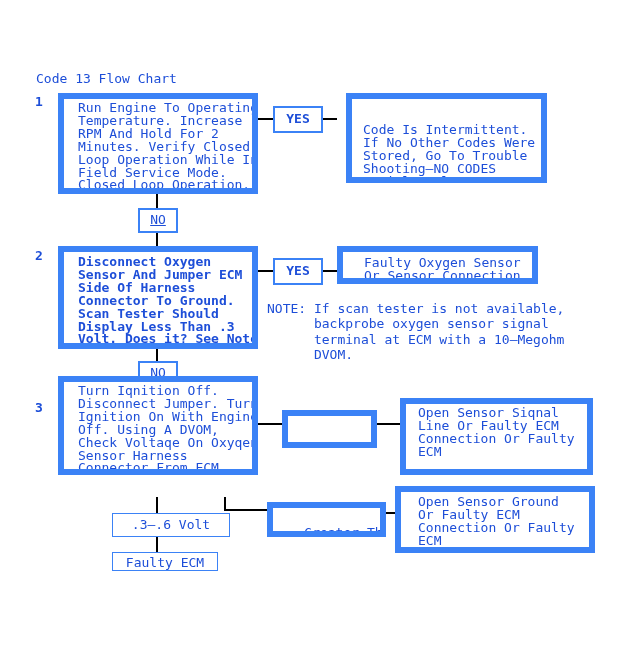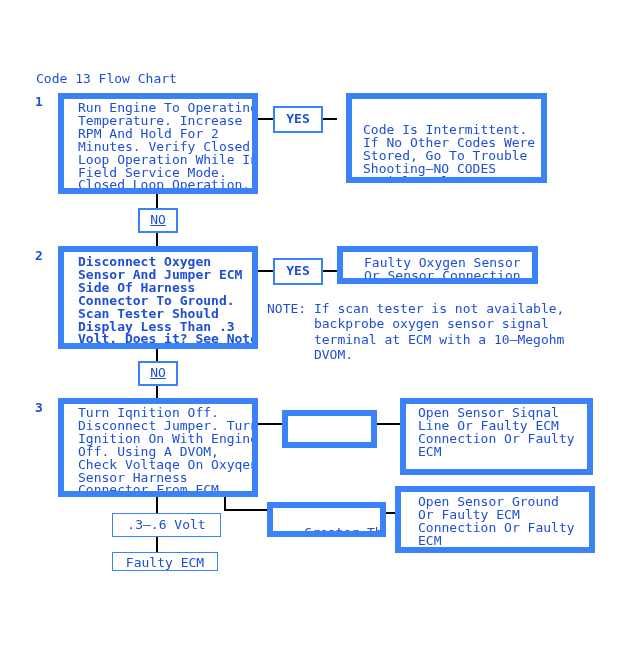--- a/index.html
+++ b/index.html
@@ -102,21 +102,21 @@
       DVOM.</div>
 
   <div class="ln" style="left:156px; top:349px; width:2px; height:12px;"></div>
 
   <div class="box smallbox" style="left:138px; top:361px; width:40px; height:25px; line-height:20px;"><span class="ul">NO</span></div>
 
   <div class="ln" style="left:156px; top:386px; width:2px; height:12px;"></div>
 
   <div class="txt bold" style="left:35px; top:402px;">3</div>
 
-  <div class="box" style="left:58px; top:398px; width:200px; height:99px; padding:3px 0 0 14px;">Turn Iqnition Off.
+  <div class="box" style="left:58px; top:376px; width:200px; height:99px; padding:3px 0 0 14px;">Turn Iqnition Off.
 Disconnect Jumper. Turn
 Ignition On With Engine
 Off. Using A DVOM,
 Check Voltaqe On Oxyqen
 Sensor Harness
 Connector From ECM.</div>
 
   <div class="ln" style="left:258px; top:423px; width:24px; height:2px;"></div>
 
   <div class="box decision" style="left:282px; top:410px; width:95px; height:38px; padding-left:9px;">
@@ -141,19 +141,19 @@
 
   <div class="ln" style="left:386px; top:512px; width:9px; height:2px;"></div>
 
   <div class="box" style="left:395px; top:486px; width:200px; height:67px; padding:4px 0 0 17px;">Open Sensor Ground
 Or Faulty ECM
 Connection Or Faulty
 ECM</div>
 
   <div class="ln" style="left:156px; top:497px; width:2px; height:16px;"></div>
 
-  <div class="box smallbox" style="left:112px; top:513px; width:109px; height:24px; border-width:1px; line-height:21px; font-weight:normal;"><span>.3–.6 Volt</span></div>
+  <div class="box smallbox" style="left:112px; top:513px; width:118px; height:24px; border-width:1px; line-height:21px; font-weight:normal;"><span>.3–.6 Volt</span></div>
 
   <div class="ln" style="left:156px; top:537px; width:2px; height:15px;"></div>
 
   <div class="box smallbox" style="left:112px; top:552px; width:106px; height:19px; border-width:1px; line-height:20px; font-weight:normal;"><span>Faulty ECM</span></div>
 
 </div>
 
 </body></html>

